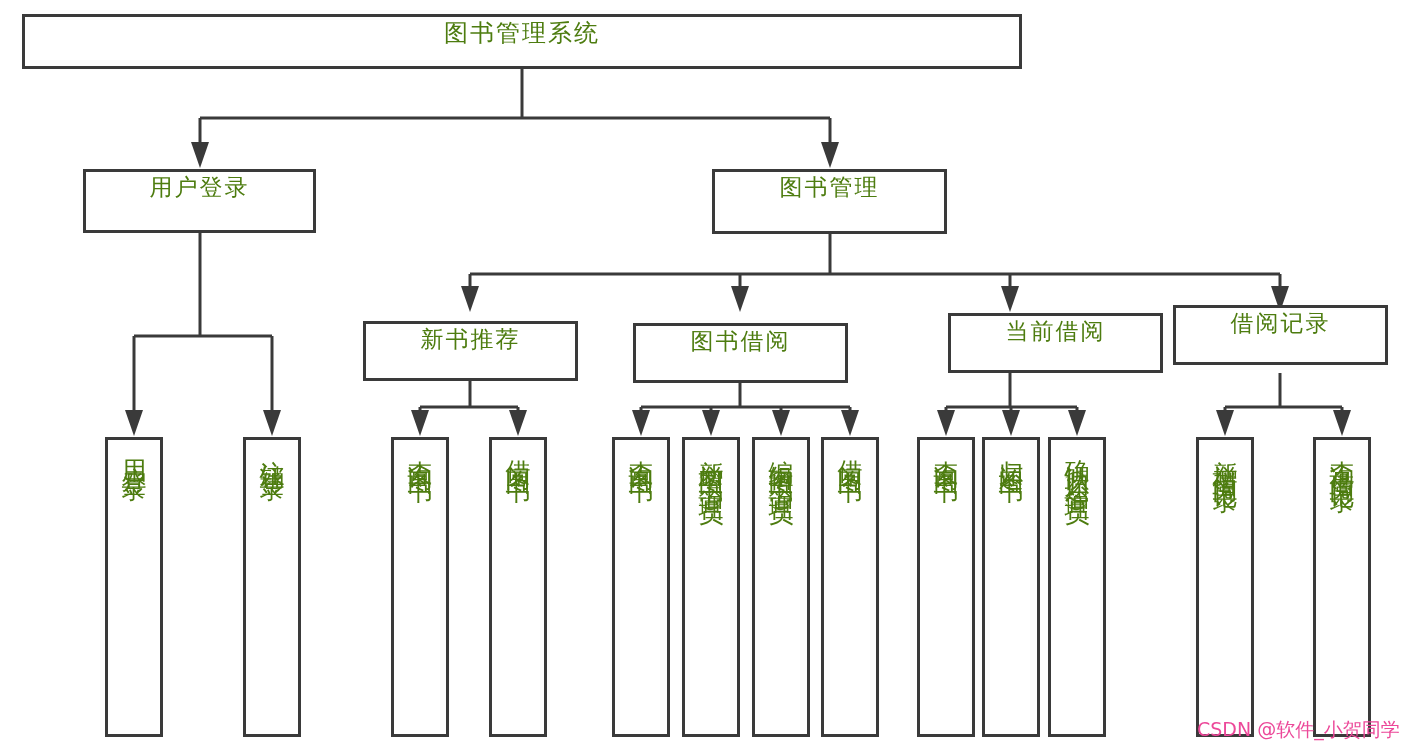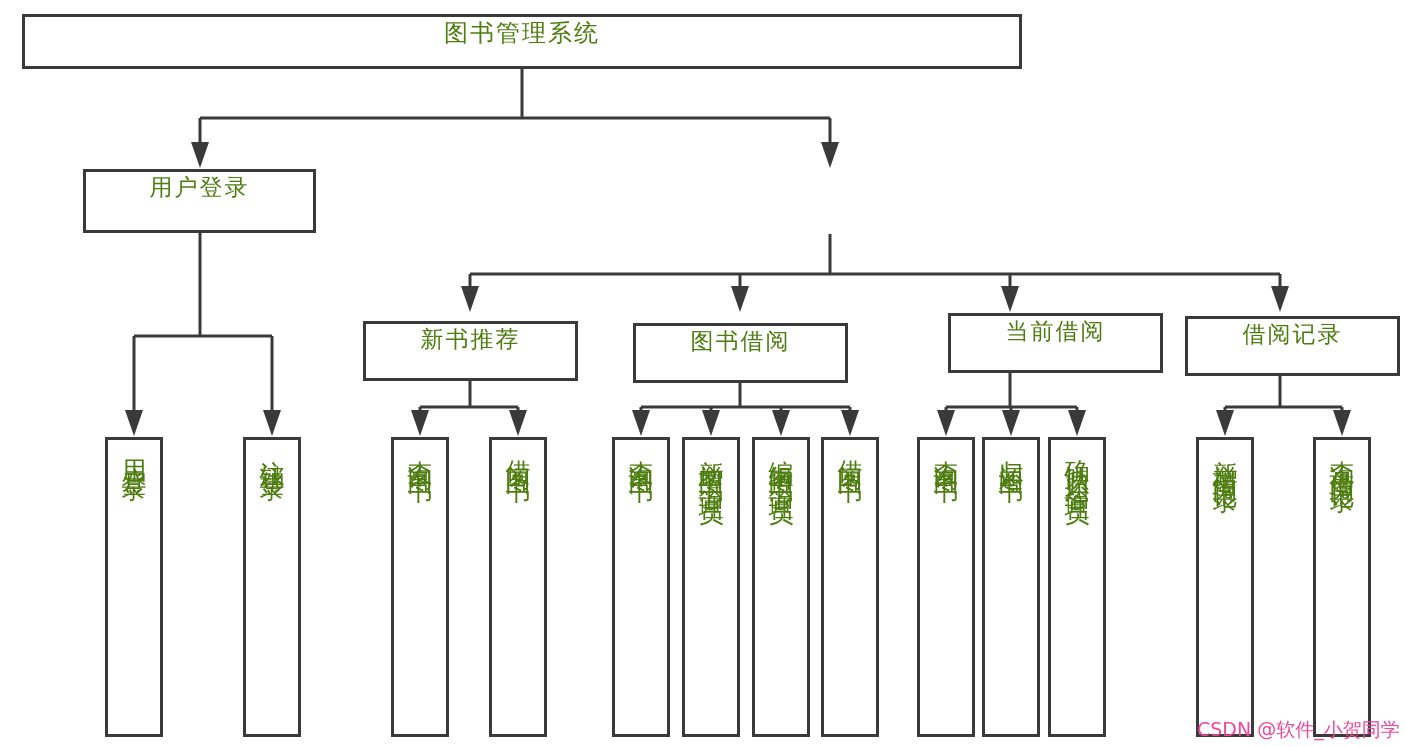--- a/index.html
+++ b/index.html
@@ -38,21 +38,21 @@
     line-height: 1;
     white-space: nowrap;
   }
   
   .root-box   { left: 22px;  top: 14px;  width: 1000px; height: 55px; }
   .n-login    { left: 83px;  top: 169px; width: 233px;  height: 64px; }
   .n-mgmt     { left: 712px; top: 169px; width: 235px;  height: 65px; }
   .n-newbook  { left: 363px; top: 313px; width: 215px;  height: 60px; margin-top: 8px; }
   .n-borrow   { left: 633px; top: 323px; width: 215px;  height: 60px; }
   .n-current  { left: 903px; top: 313px; width: 215px;  height: 60px; margin-left: 45px; }
-  .n-records  { left: 1173px;top: 316px; width: 215px;  height: 60px; margin-left: 12px; }
+  .n-records  { left: 1173px;top: 305px; width: 215px;  height: 60px; }
   .v-box      { top: 437px;  width: 58px; height: 300px; }
   .lf-0  { left: 105px; }
   .lf-1  { left: 243px; }
   .lf-2  { left: 391px; }
   .lf-3  { left: 489px; }
   .lf-4  { left: 612px; }
   .lf-5  { left: 682px; }
   .lf-6  { left: 752px; }
   .lf-7  { left: 821px; }
   .lf-8  { left: 917px; }
@@ -141,20 +141,23 @@
     </g>
   </svg>
 
   <div class="box root-box">
     <span class="h-label">图书管理系统</span>
   </div>
 
   <div class="box n-login">
     <span class="h-label">用户登录</span>
   </div>
+  <div class="box n-mgmt">
+    <span class="h-label">图书管理</span>
+  </div>
 
   <div class="box n-newbook">
     <span class="h-label">新书推荐</span>
   </div>
   <div class="box n-borrow">
     <span class="h-label">图书借阅</span>
   </div>
   <div class="box n-current">
     <span class="h-label">当前借阅</span>
   </div>

